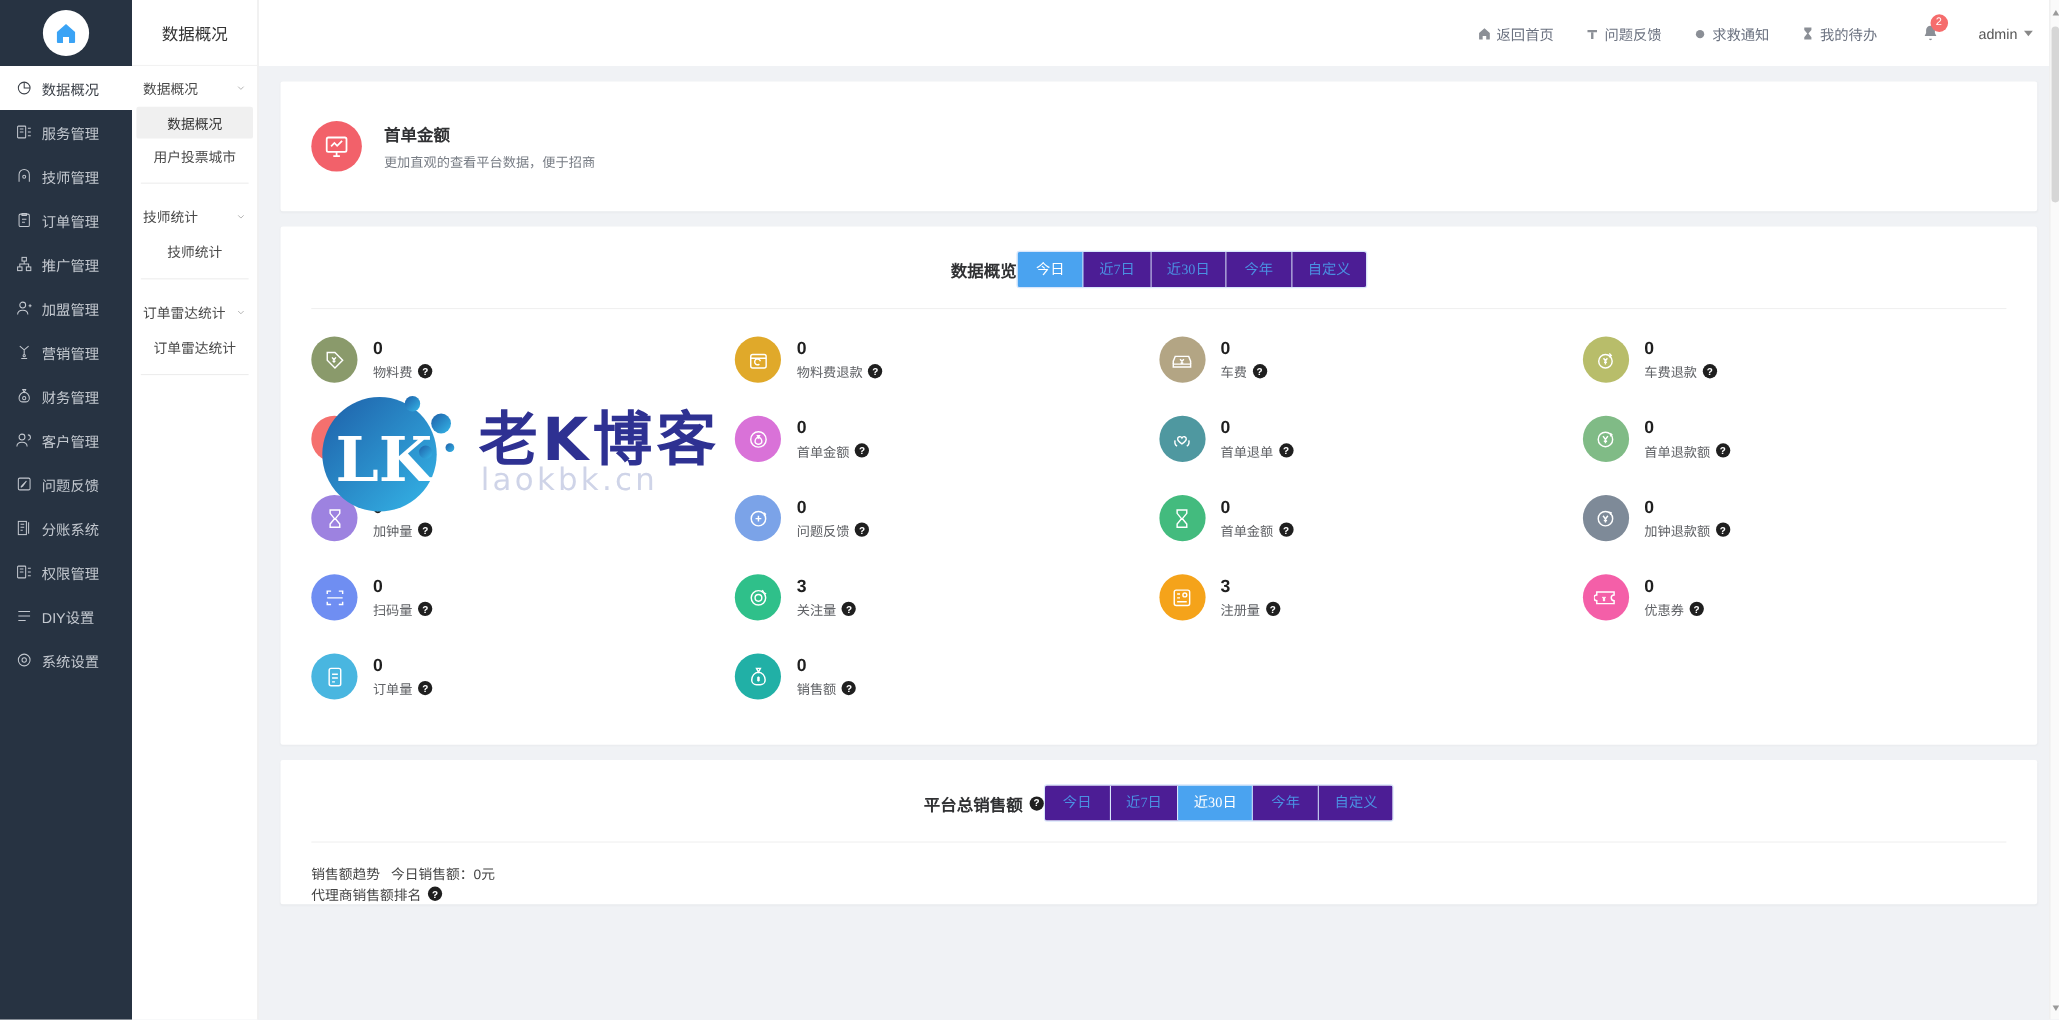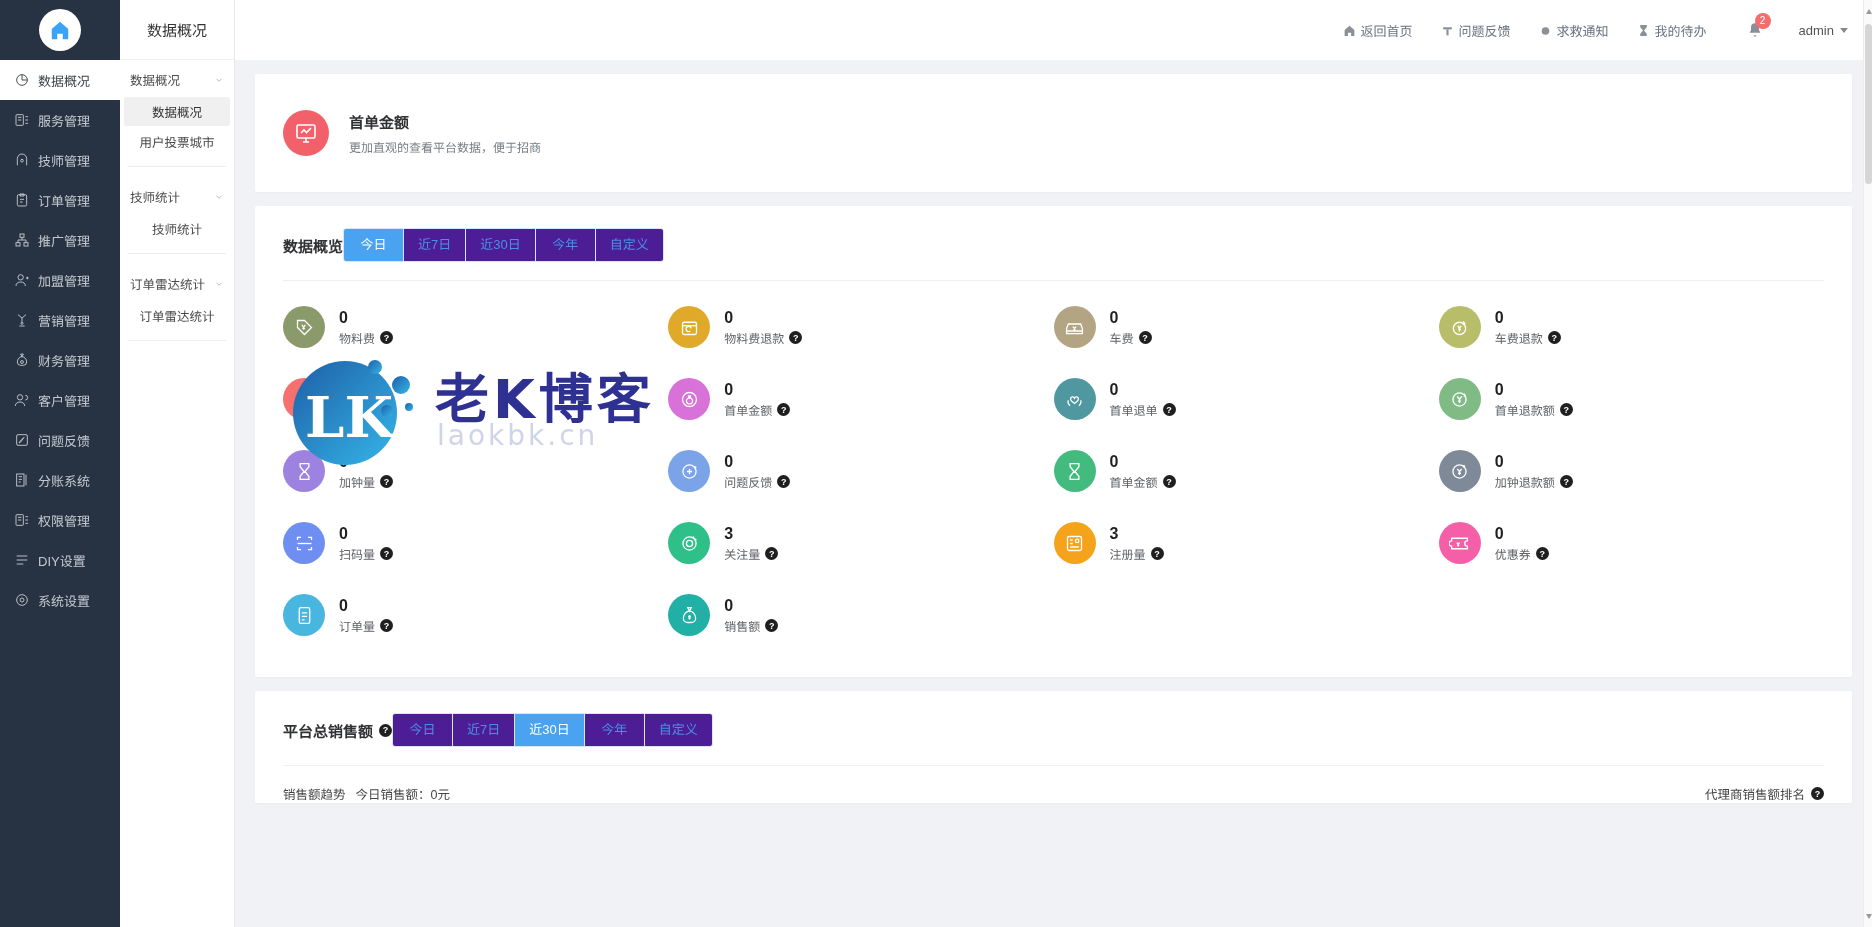--- a/index.html
+++ b/index.html
@@ -119,31 +119,31 @@
     width: 46px; height: 46px; border-radius: 50%;
     background: #f2616a; display: flex; align-items: center; justify-content: center;
     margin-right: 20px; flex: 0 0 46px;
   }
   .banner-icon svg { width: 24px; height: 24px; stroke: #fff; fill: none; stroke-width: 1.6; }
   .banner-title { font-size: 15px; font-weight: 700; color: #303133; margin-bottom: 6px; }
   .banner-sub { font-size: 12px; color: #787d85; }
 
   
   .card-head {
-    display: flex; align-items: center; justify-content: flex-start;
+    display: flex; align-items: center; justify-content: center;
     padding: 22px 28px 18px 28px;
   }
   .card-title { font-size: 15px; font-weight: 700; color: #303133; display: flex; align-items: center; gap: 6px; }
   .qmark {
     width: 13px; height: 13px; border-radius: 50%;
     background: #1f1f1f; color: #fff; font-size: 9px; font-weight: 700;
     display: inline-flex; align-items: center; justify-content: center;
     cursor: pointer; flex: 0 0 13px; font-family: "Liberation Sans", sans-serif;
   }
-  .range-tabs { display: flex; border: 1px solid #d8e6fb; border-radius: 3px; overflow: hidden; }
+  .range-tabs { display: flex; border: 1px solid #d8e6fb; border-radius: 3px; overflow: hidden; font-family: Liberation Serif, serif; }
   .range-tab {
     min-width: 60px; height: 32px; line-height: 32px;
     padding: 0 14px; font-size: 13px; text-align: center;
     color: #4a90e2; background: #4c1d95; cursor: pointer;
     border-right: 1px solid #d8e6fb;
   }
   .range-tab:last-child { border-right: none; }
   .range-tab.active { background: #4aa3f0; color: #fff; }
 
   .card-divider { height: 1px; background: #f0f0f0; margin: 0 28px; }
@@ -159,21 +159,21 @@
   .stat-icon {
     width: 42px; height: 42px; border-radius: 50%;
     display: flex; align-items: center; justify-content: center;
     flex: 0 0 42px;
   }
   .stat-icon svg { width: 21px; height: 21px; stroke: #fff; fill: none; stroke-width: 1.5; }
   .stat-num { font-size: 16px; font-weight: 700; color: #1f1f1f; line-height: 19px; }
   .stat-label { font-size: 12px; color: #606266; display: flex; align-items: center; gap: 5px; margin-top: 2px; }
 
   
-  .sales-body { padding: 18px 28px 0 28px; display: flex; justify-content: space-between; }
+  .sales-body { padding: 18px 28px 0 28px; display: flex; justify-content: space-between; flex-direction: column; }
   .sales-left { font-size: 12.5px; color: #444; display: flex; gap: 10px; align-items: baseline; }
   .sales-right { font-size: 12.5px; color: #444; display: flex; gap: 6px; align-items: center; }
 
   
   .page-scroll {
     position: absolute; right: 0; top: 0; width: 9px; height: 927px;
     background: #fafafa; border-left: 1px solid #ececec; z-index: 9;
   }
   .page-scroll .thumb {
     position: absolute; top: 24px; left: 1px; width: 7px; height: 160px;

